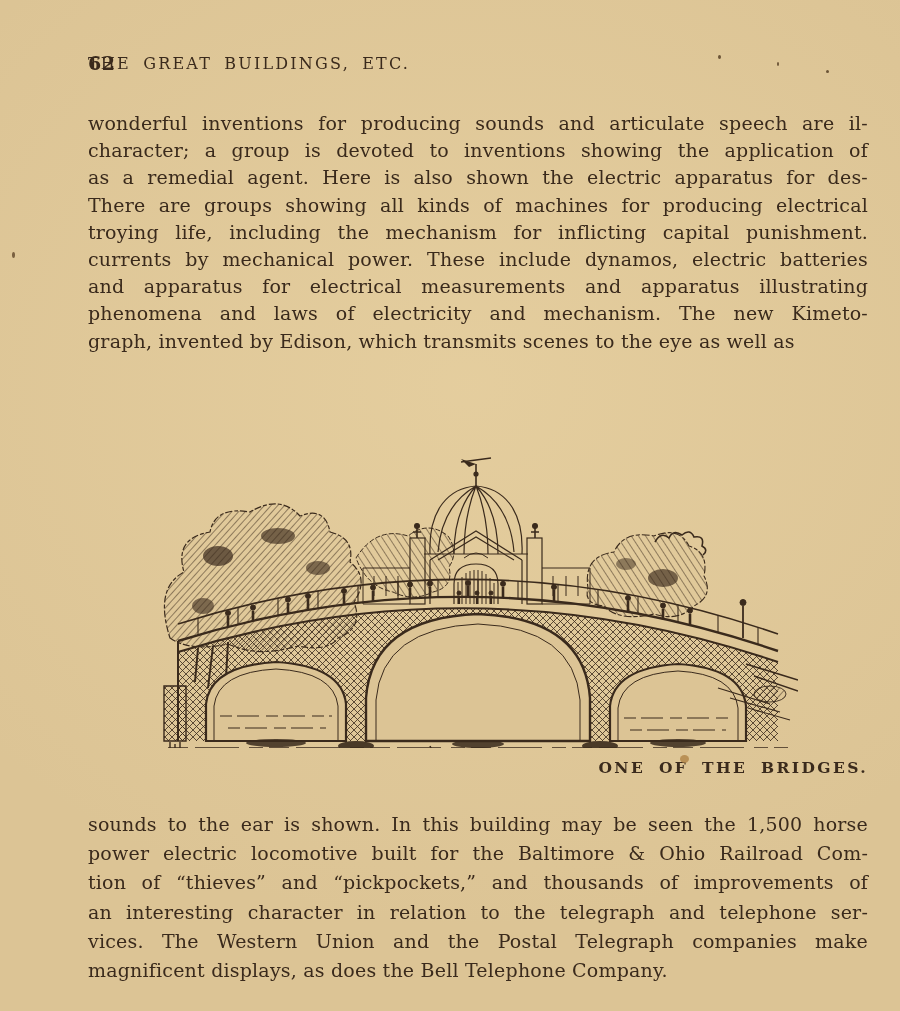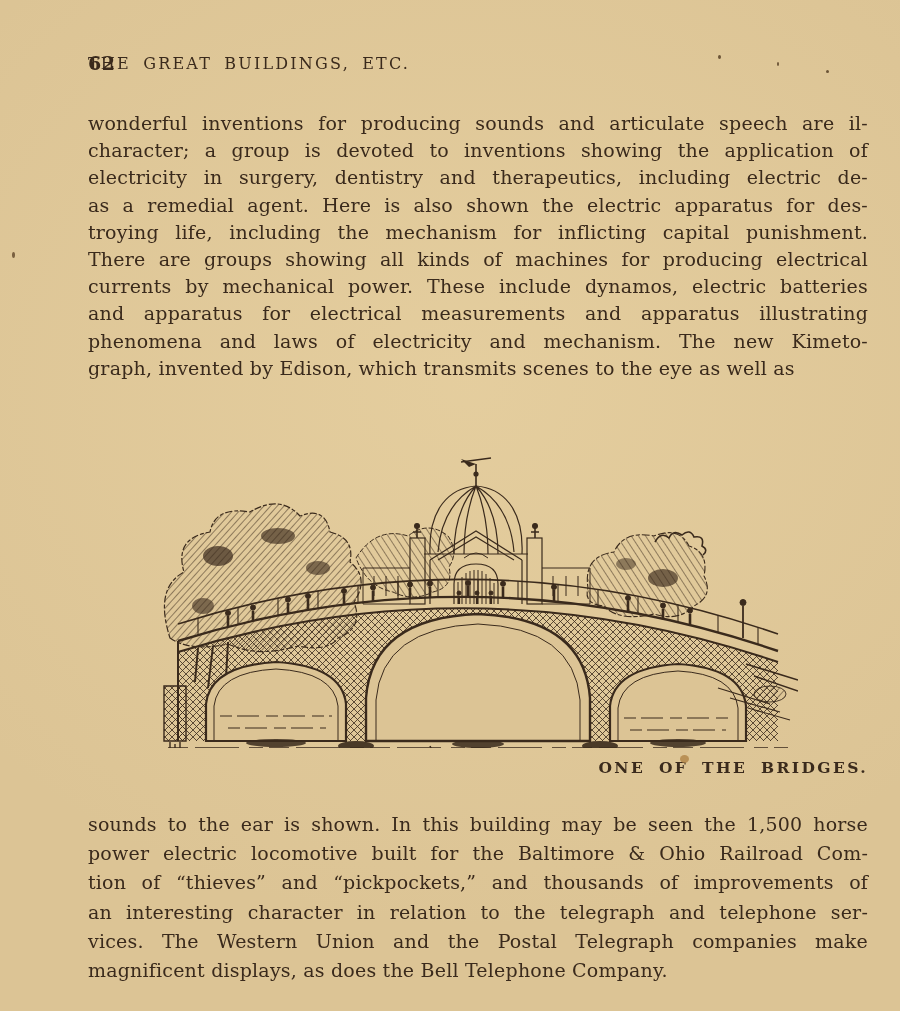--- a/index.html
+++ b/index.html
@@ -54,24 +54,23 @@
 <div class="page">
 
   <div class="header-row">
     <span class="page-number">62</span>
     <span class="running-head">THE GREAT BUILDINGS, ETC.</span>
   </div>
 
   <div class="body-text para-top">
       <div class="text-line">wonderful inventions for producing sounds and articulate speech are il-</div>
       <div class="text-line">character; a group is devoted to inventions showing the application of</div>
-      <div class="text-line">electricity in surgery, dentistry and therapeutics, including electric de-</div>
       <div class="text-line">as a remedial agent.  Here is also shown the electric apparatus for des-</div>
+      <div class="text-line">There are groups showing all kinds of machines for producing electrical</div>
       <div class="text-line">troying life, including the mechanism for inflicting capital punishment.</div>
-      <div class="text-line">There are groups showing all kinds of machines for producing electrical</div>
       <div class="text-line">currents by mechanical power.  These include dynamos, electric batteries</div>
       <div class="text-line">and apparatus for electrical measurements and apparatus illustrating</div>
       <div class="text-line">phenomena and laws of electricity and mechanism.  The new Kimeto-</div>
       <div class="text-line last-line">graph, invented by Edison, which transmits scenes to the eye as well as</div>
     </div>
 
   <div class="figure-wrap">
     <svg width="640" height="312" viewBox="0 0 640 312" aria-label="Pen-and-ink sketch of a three-arch bridge crossing a lagoon, crowded with strolling figures, a domed exposition building behind, trees on both banks and a gondola on the water below">
       <defs>
         <pattern id="xh" width="7" height="7" patternUnits="userSpaceOnUse">

